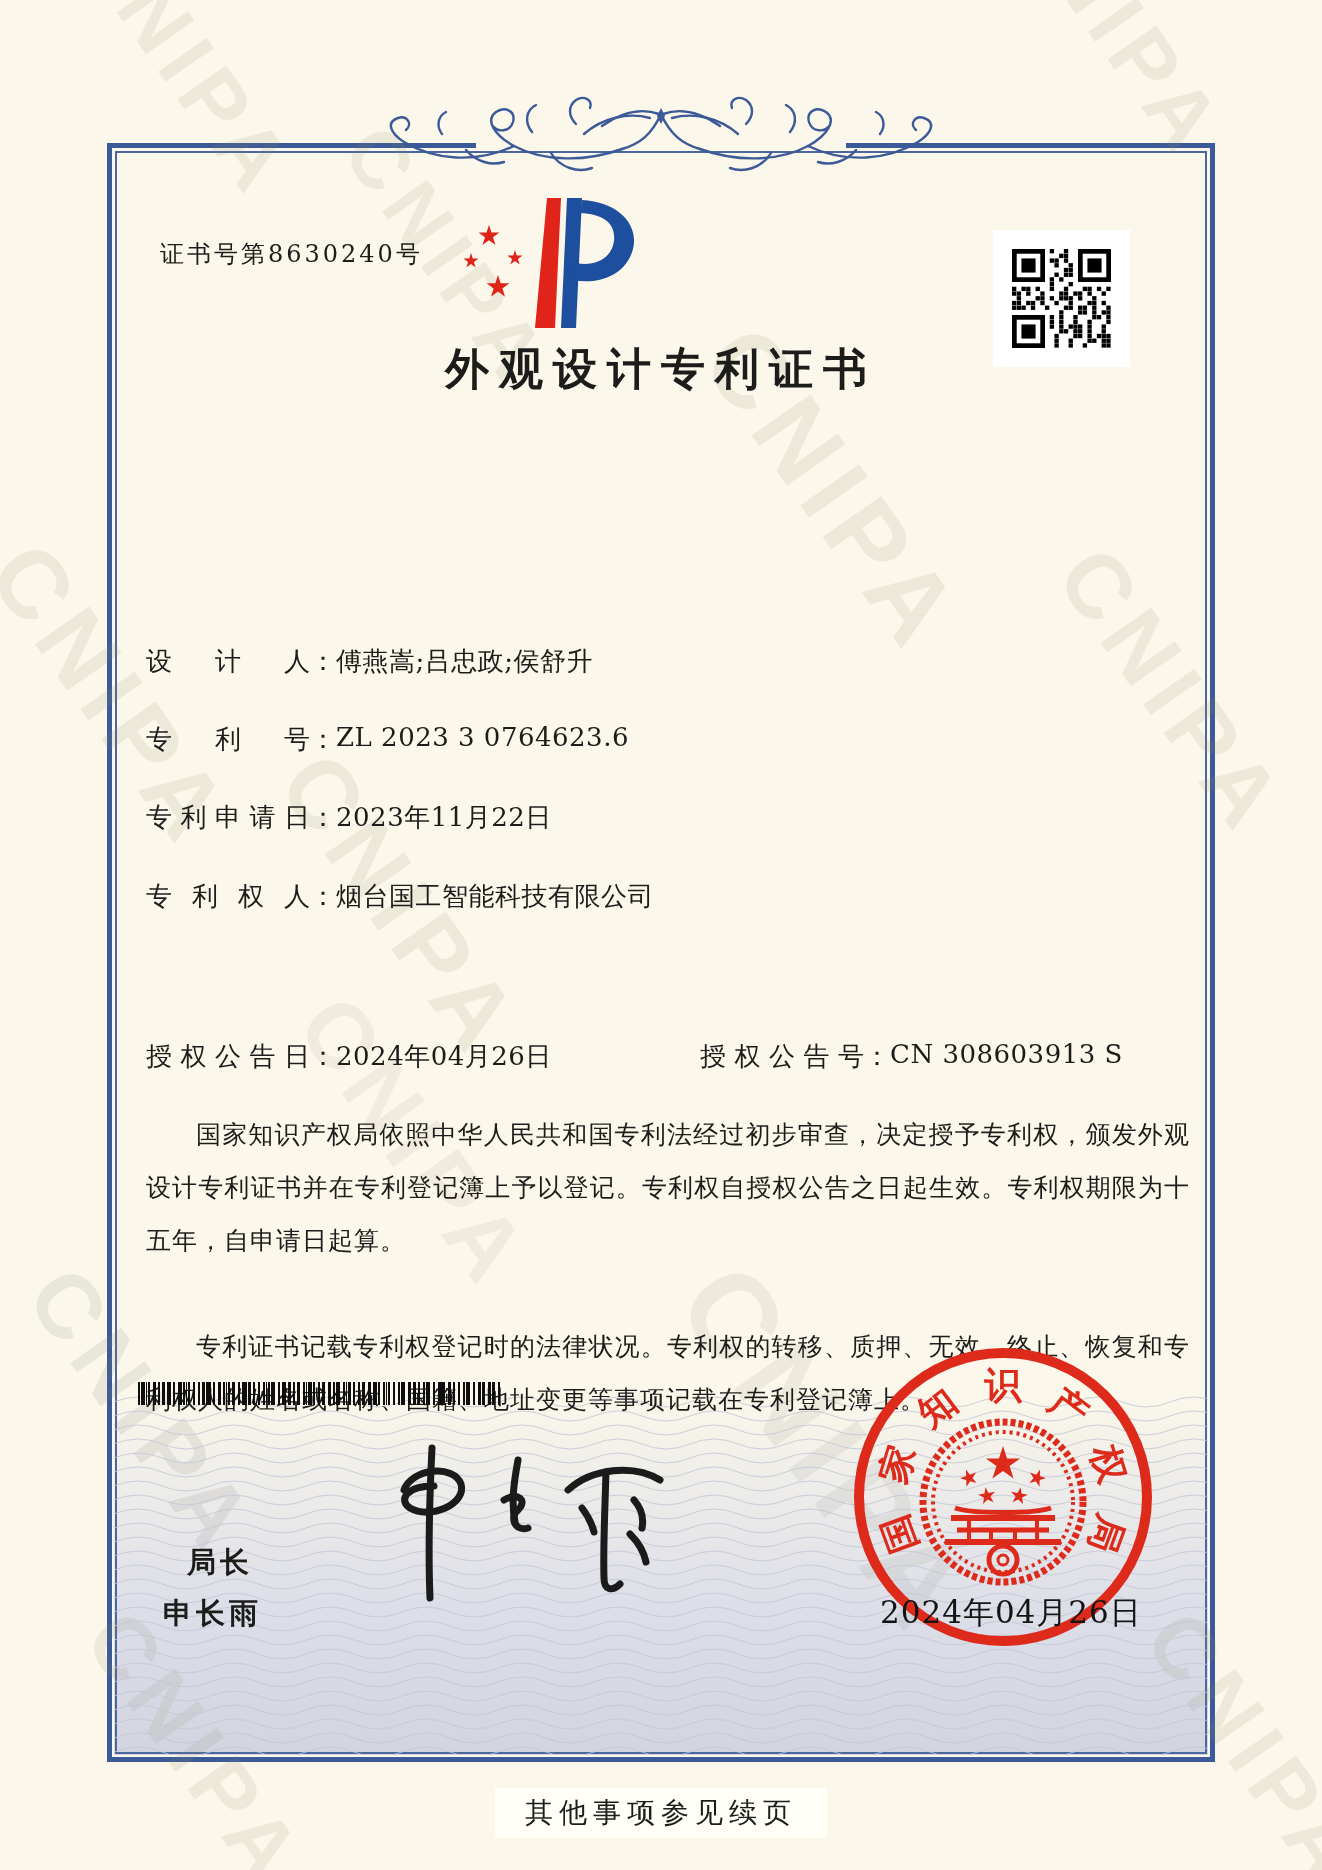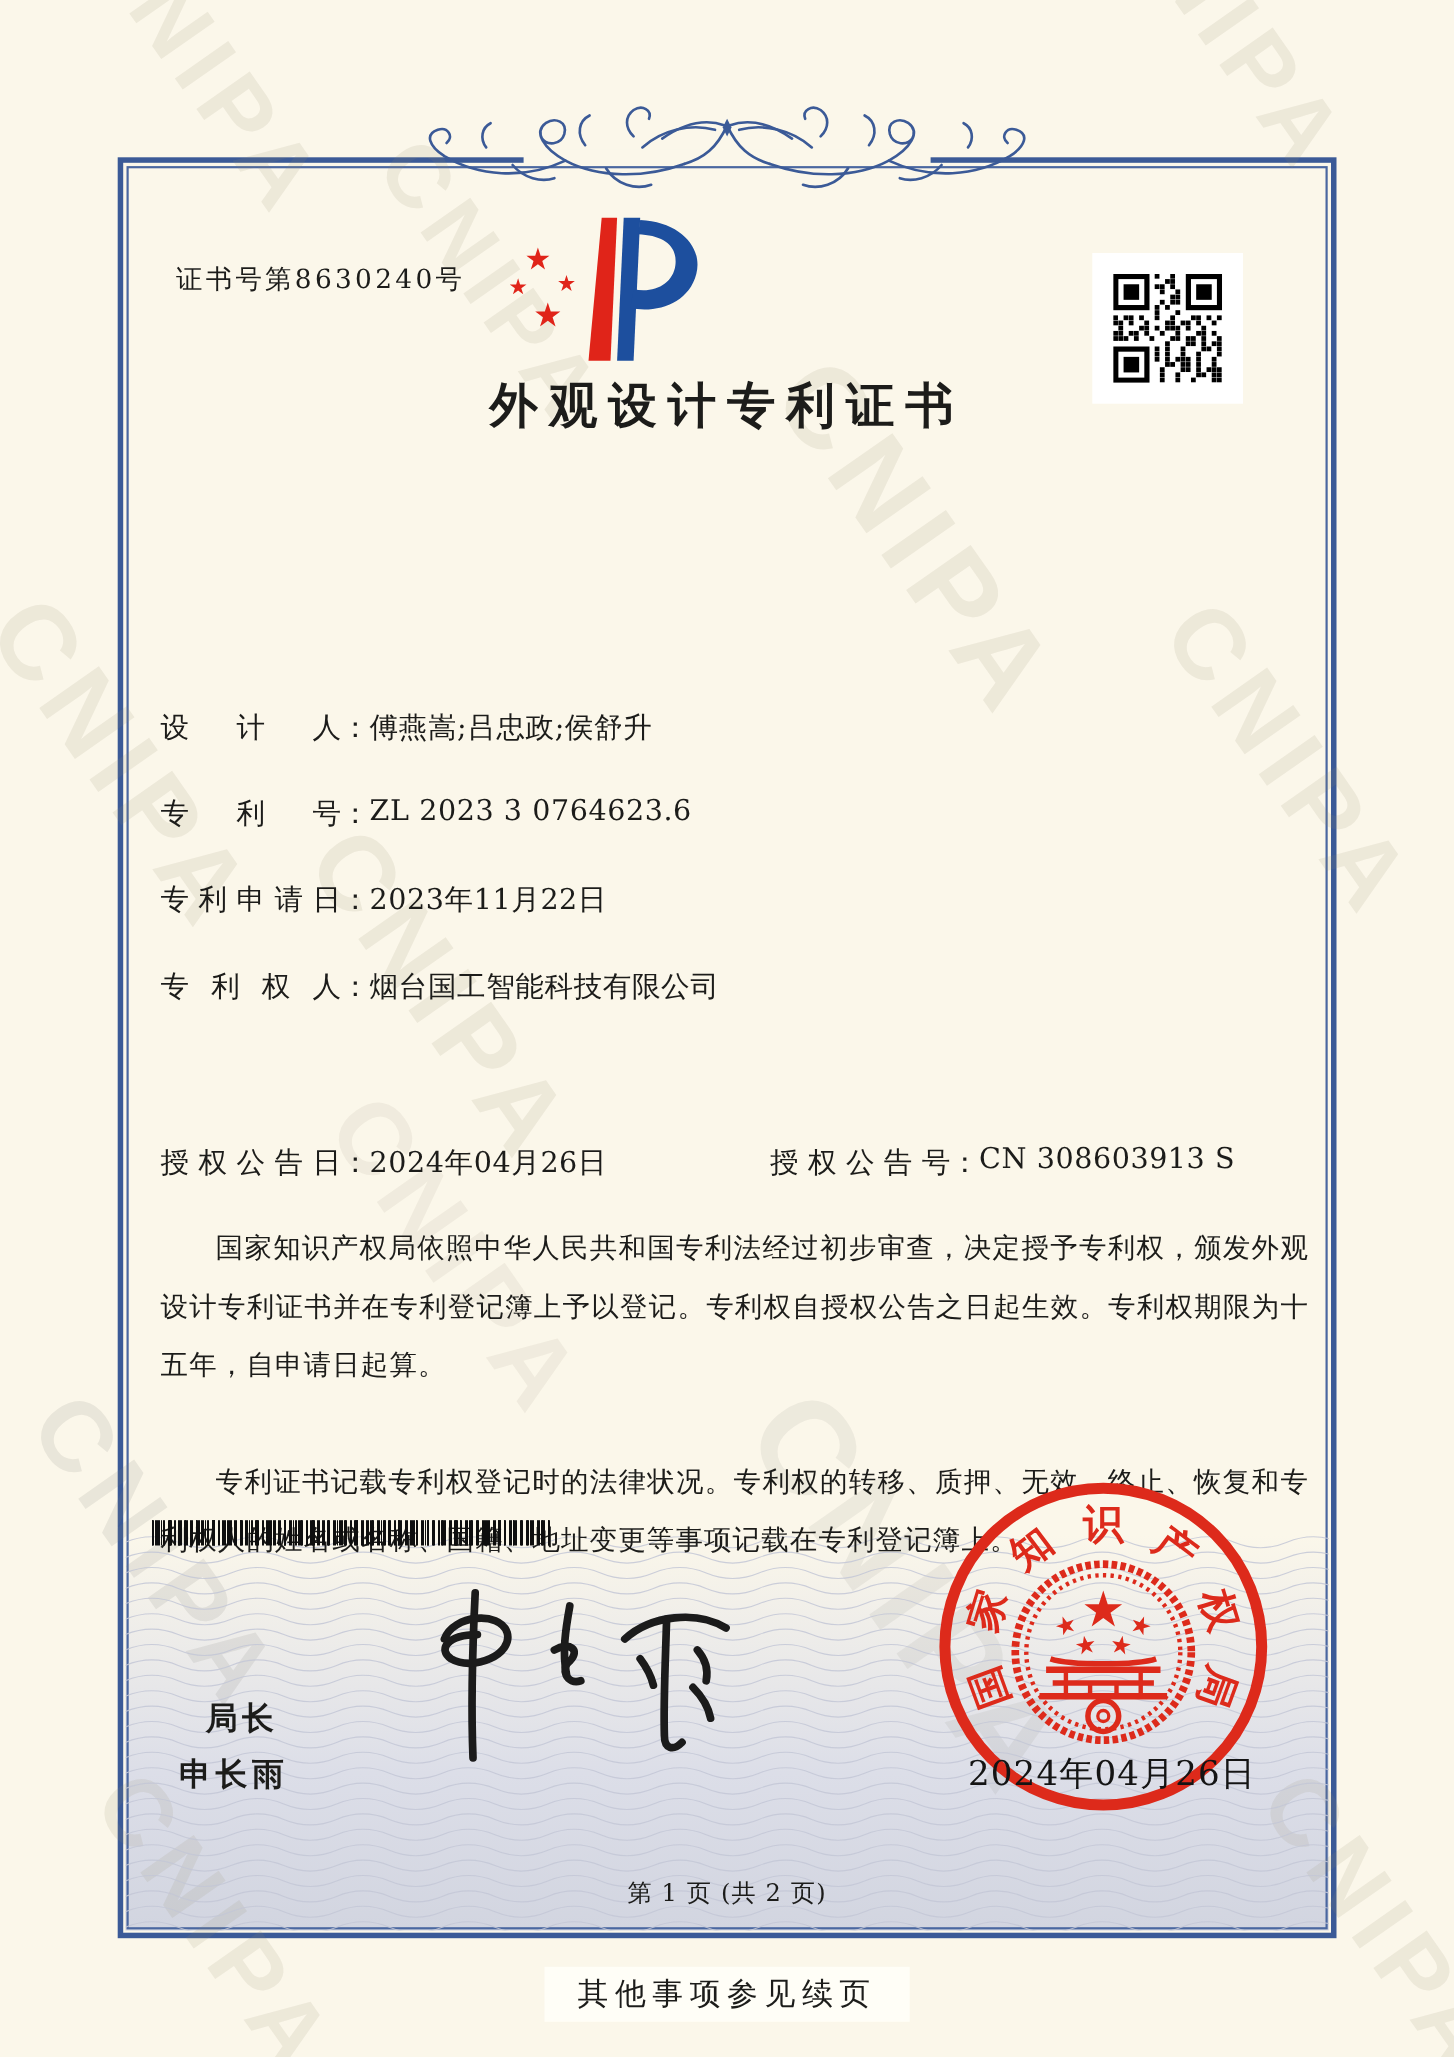--- a/index.html
+++ b/index.html
@@ -399,18 +399,17 @@
         <use href="#st" transform="translate(0,-38) scale(18)"></use>
         <use href="#st" transform="translate(-34,-24) scale(9) rotate(-20)"></use>
         <use href="#st" transform="translate(-16,-6) scale(9) rotate(-10)"></use>
         <use href="#st" transform="translate(34,-24) scale(9) rotate(20)"></use>
         <use href="#st" transform="translate(16,-6) scale(9) rotate(10)"></use>
       </g>
     </g>
   </svg>
   <div class="seal-date">2024年04月26日</div>
 
-  <div class="page-indicator">第 1 页 (共 2 页)</div>
   <div class="footer-note-wrap">
     <span class="footer-note">其他事项参见续页</span>
   </div>
 
 </div>
 
 </body></html>

